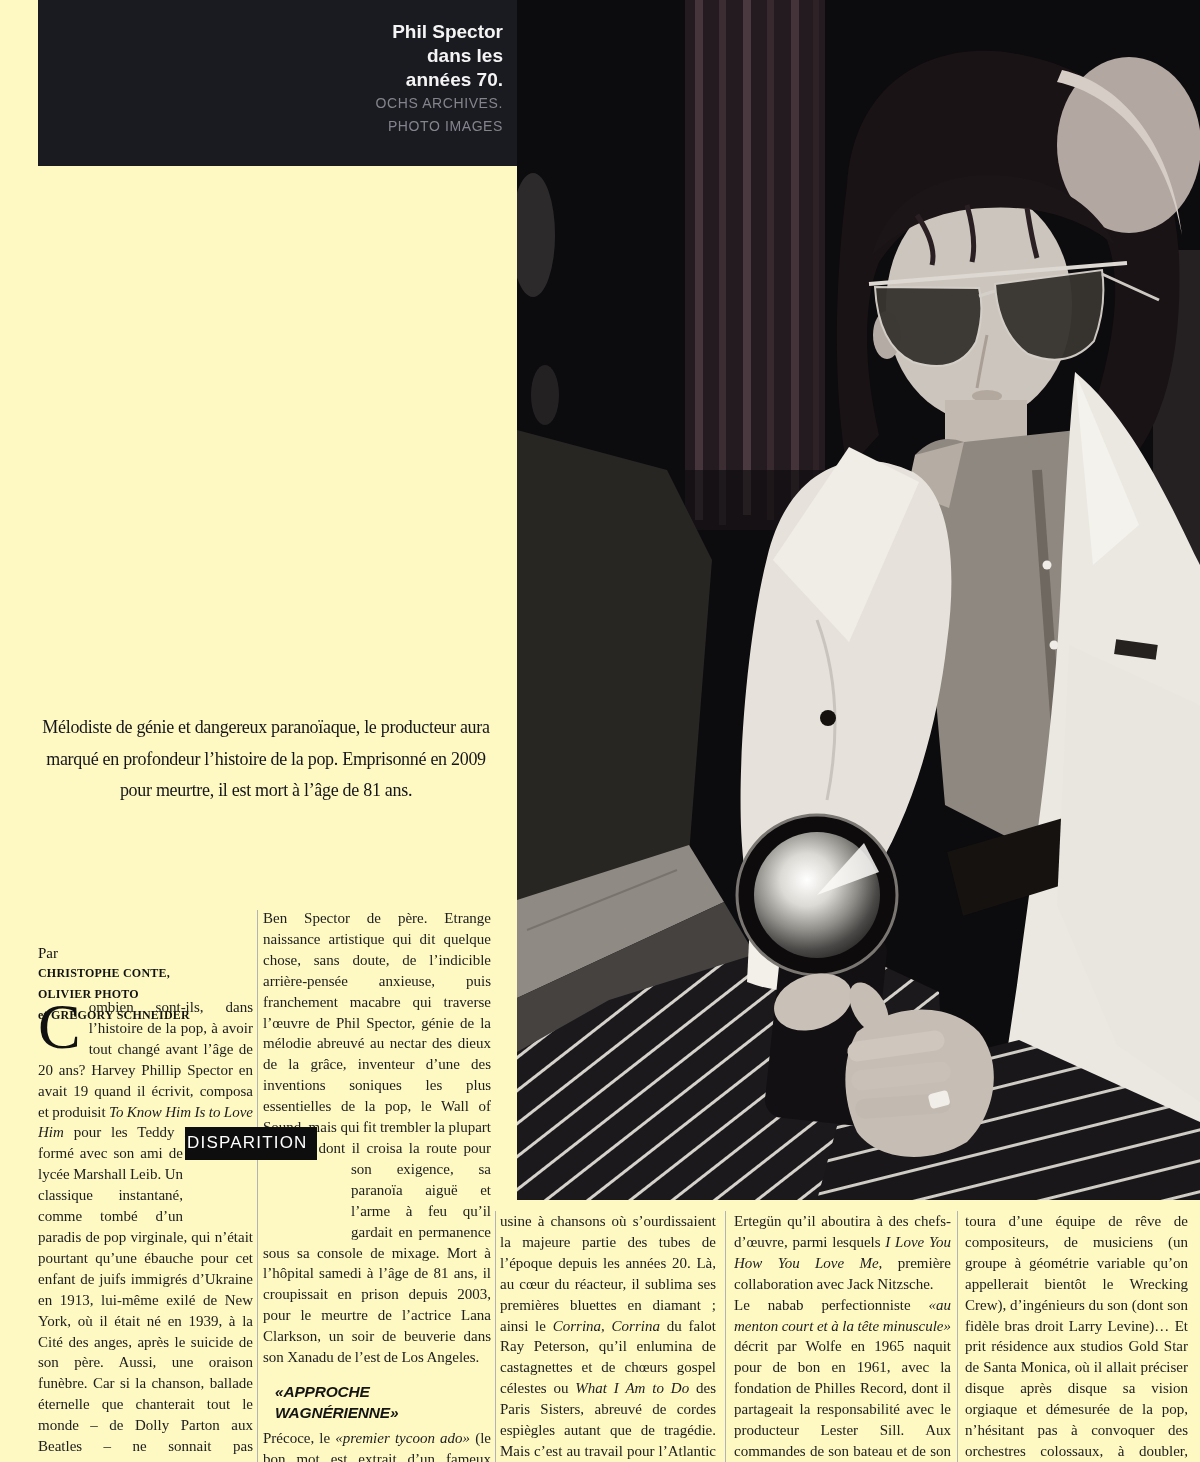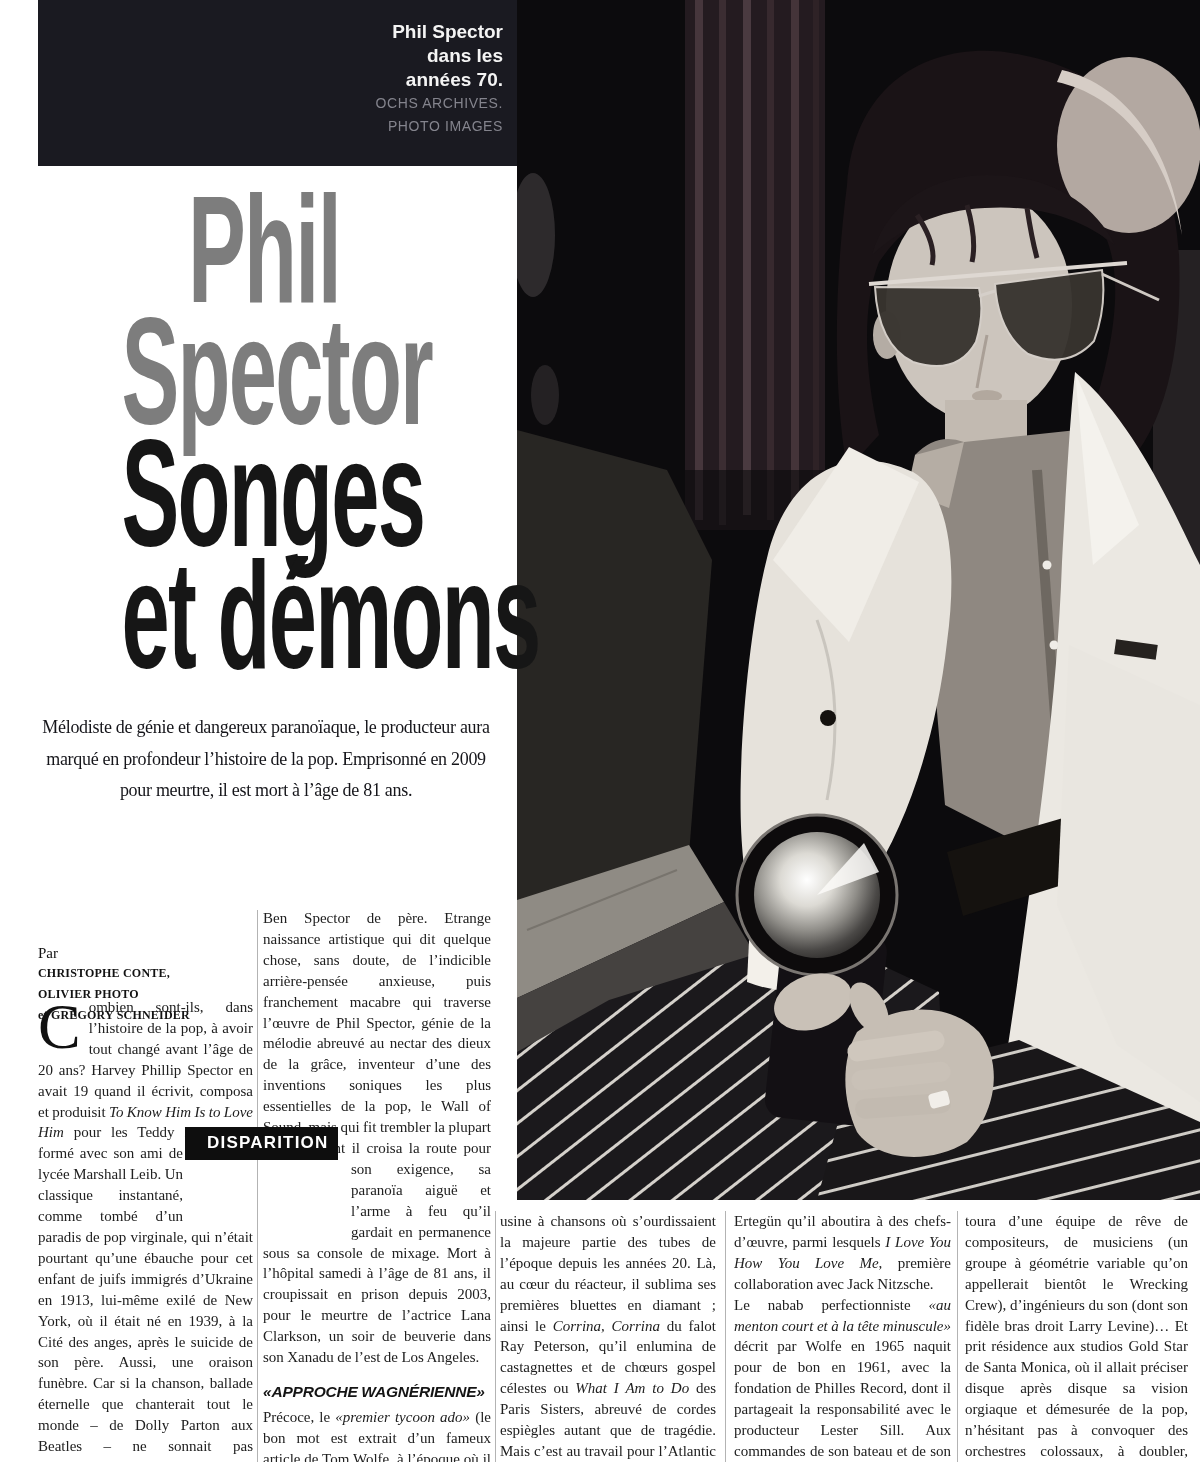--- a/index.html
+++ b/index.html
@@ -1,16 +1,16 @@
 <!DOCTYPE html>
 <html lang="fr"><head>
 <meta charset="utf-8">
 <style>
   html,body{margin:0;padding:0;background:#e8e8e8;}
-  .page{position:relative;width:1200px;height:1462px;background:#ffffff;overflow:hidden;
+  .page{position:relative;width:1200px;height:1462px;background:#fef9c3;overflow:hidden;
         font-family:"Liberation Serif",serif;color:#1e1e1e;}
 
   
   .caption-box{position:absolute;left:38px;top:0;width:479px;height:166px;
                background:#1a1a21;box-sizing:border-box;text-align:right;
                padding:20px 14px 0 0;}
   .cap-title{font-family:"Liberation Sans",sans-serif;font-weight:700;
              font-size:19px;line-height:24px;color:#f4f4f4;}
   .cap-credit{font-family:"Liberation Sans",sans-serif;font-weight:400;
               font-size:14px;line-height:23px;color:#84848d;letter-spacing:.6px;}
@@ -45,26 +45,26 @@
   .colA{left:500px;top:1211px;width:216px;height:252px;}
   .colB{left:734px;top:1211px;width:217px;height:252px;}
   .colC{left:965px;top:1211px;width:223px;height:252px;}
   .it{font-style:italic;}
   .blk{display:block;}
   .dropcap{float:left;font-size:64px;line-height:50px;padding:5px 8px 0 0;color:#111;}
   .wrap-r{float:right;width:64px;height:64px;margin:2px 0 2px 6px;}
   .wrap-l{float:left;width:80px;height:66px;margin:0 8px 2px 0;}
   .crosshead{display:block;font-family:"Liberation Sans",sans-serif;font-weight:700;
              font-style:italic;font-size:15.5px;letter-spacing:-.2px;color:#141414;
-             margin:14px 0 4px 0;text-align:left;}
+             margin:14px 0 4px 12px;text-align:left;}
 
   
   .badge{position:absolute;left:185px;top:1127px;background:#0e0e0e;color:#ffffff;
-         font-family:"Liberation Sans",sans-serif;font-weight:700;font-size:17px;
-         letter-spacing:1.2px;padding:6px 9px 7px 22px;z-index:5;}
+         font-family:"Liberation Sans",sans-serif;font-weight:400;font-size:17px;
+         letter-spacing:1.2px;padding:6px 9px 7px 2px;z-index:5;}
 
   
   .vrule{position:absolute;width:1px;background:#b3b3b3;}
   .r1{left:257px;top:910px;height:552px;}
   .r2{left:495px;top:1211px;height:251px;}
   .r3{left:725px;top:1211px;height:251px;}
   .r4{left:957px;top:1211px;height:251px;}
 </style>
 </head>
 <body>
@@ -189,28 +189,20 @@
       <ellipse cx="296" cy="1002" rx="40" ry="27" fill="#c9c1b7" transform="rotate(-18 296 1002)"></ellipse>
       <path d="M340,1032 C380,1002 432,1002 462,1032 C486,1062 480,1112 450,1142 C410,1166 360,1160 340,1132 C326,1102 323,1062 340,1032 Z" fill="#c6beb4"></path>
       <rect x="330" y="1036" width="98" height="20" rx="10" fill="#cfc7bd" transform="rotate(-8 379 1046)"></rect>
       <rect x="334" y="1066" width="100" height="20" rx="10" fill="#c9c1b7" transform="rotate(-6 384 1076)"></rect>
       <rect x="338" y="1096" width="96" height="20" rx="10" fill="#c2bab0" transform="rotate(-4 386 1106)"></rect>
       <rect x="412" y="1092" width="20" height="15" rx="4" fill="#f1eee9" transform="rotate(-14 422 1099)"></rect>
       <ellipse cx="352" cy="1008" rx="16" ry="28" fill="#c6beb4" transform="rotate(-30 352 1008)"></ellipse>
     </svg>
   </div>
 
-  <div class="headline">
-    <div class="squeeze">
-      <div class="hl gray">Phil</div>
-      <div class="hl gray">Spector</div>
-      <div class="hl dark">Songes</div>
-      <div class="hl dark">et démons</div>
-    </div>
-  </div>
 
   <div class="standfirst">Mélodiste de génie et dangereux paranoïaque, le producteur aura marqué en profondeur l’histoire de la pop. Emprisonné en 2009 pour meurtre, il est mort à l’âge de 81 ans.</div>
 
   <div class="byline">
     <div class="par">Par</div>
     <div class="bname">CHRISTOPHE CONTE,</div>
     <div class="bname">OLIVIER PHOTO</div>
     <div class="bname"><span class="et">et</span> <span>GRÉGORY SCHNEIDER</span></div>
   </div>
 

